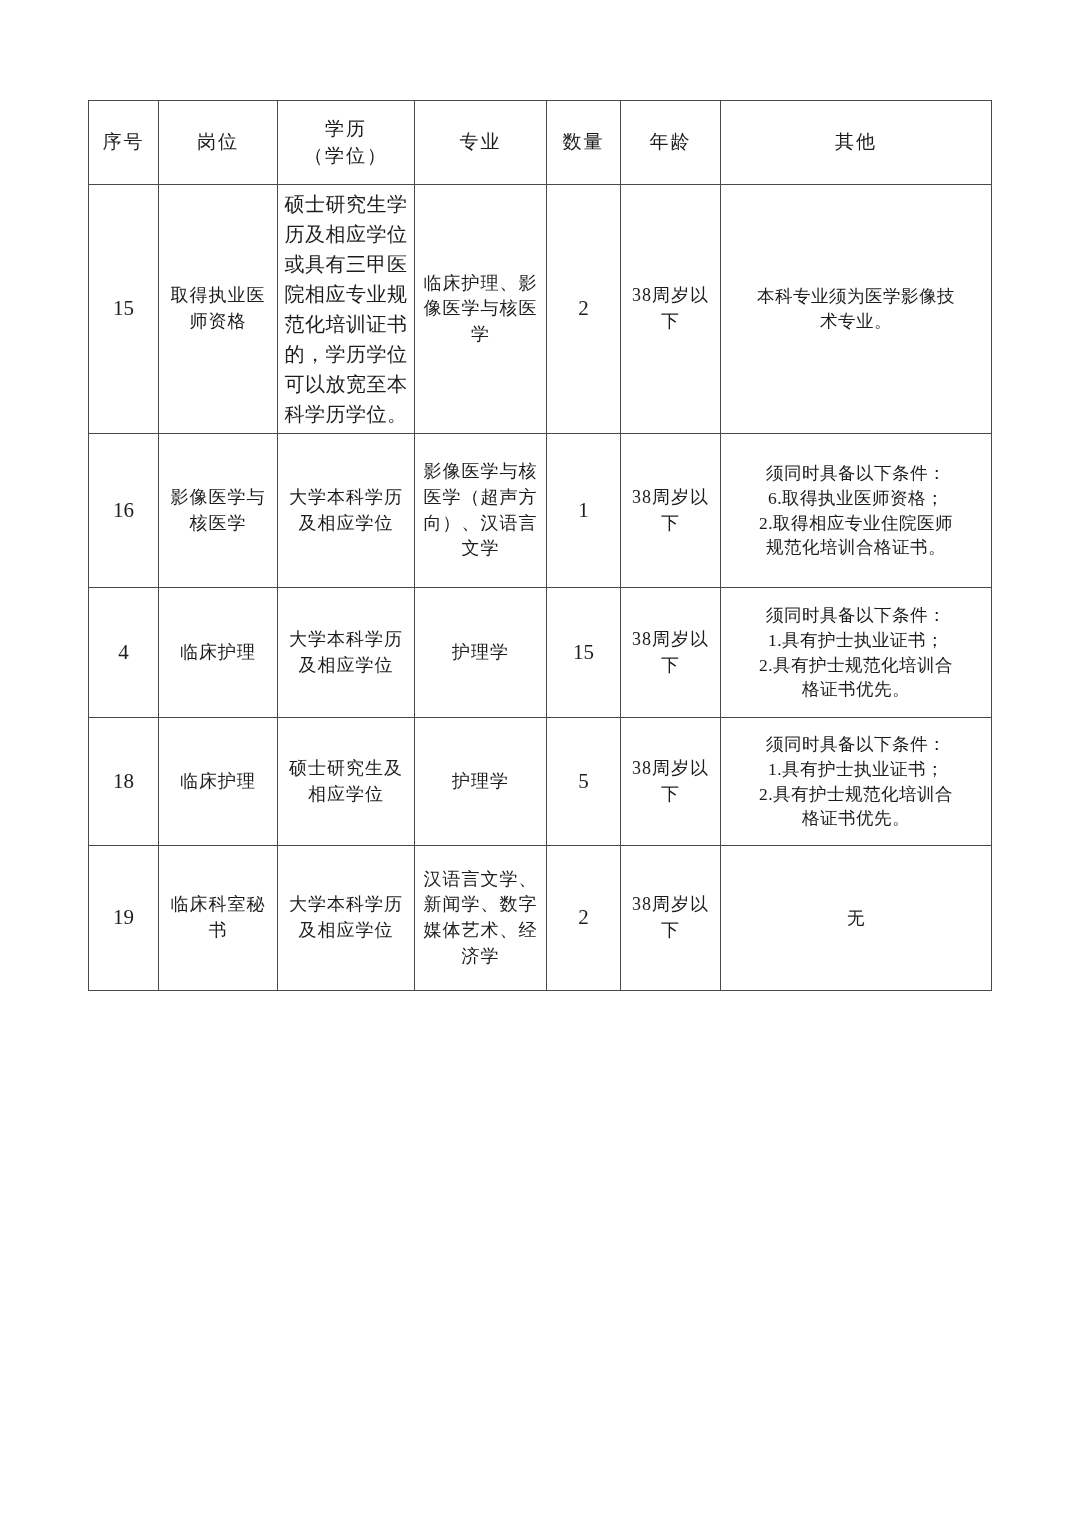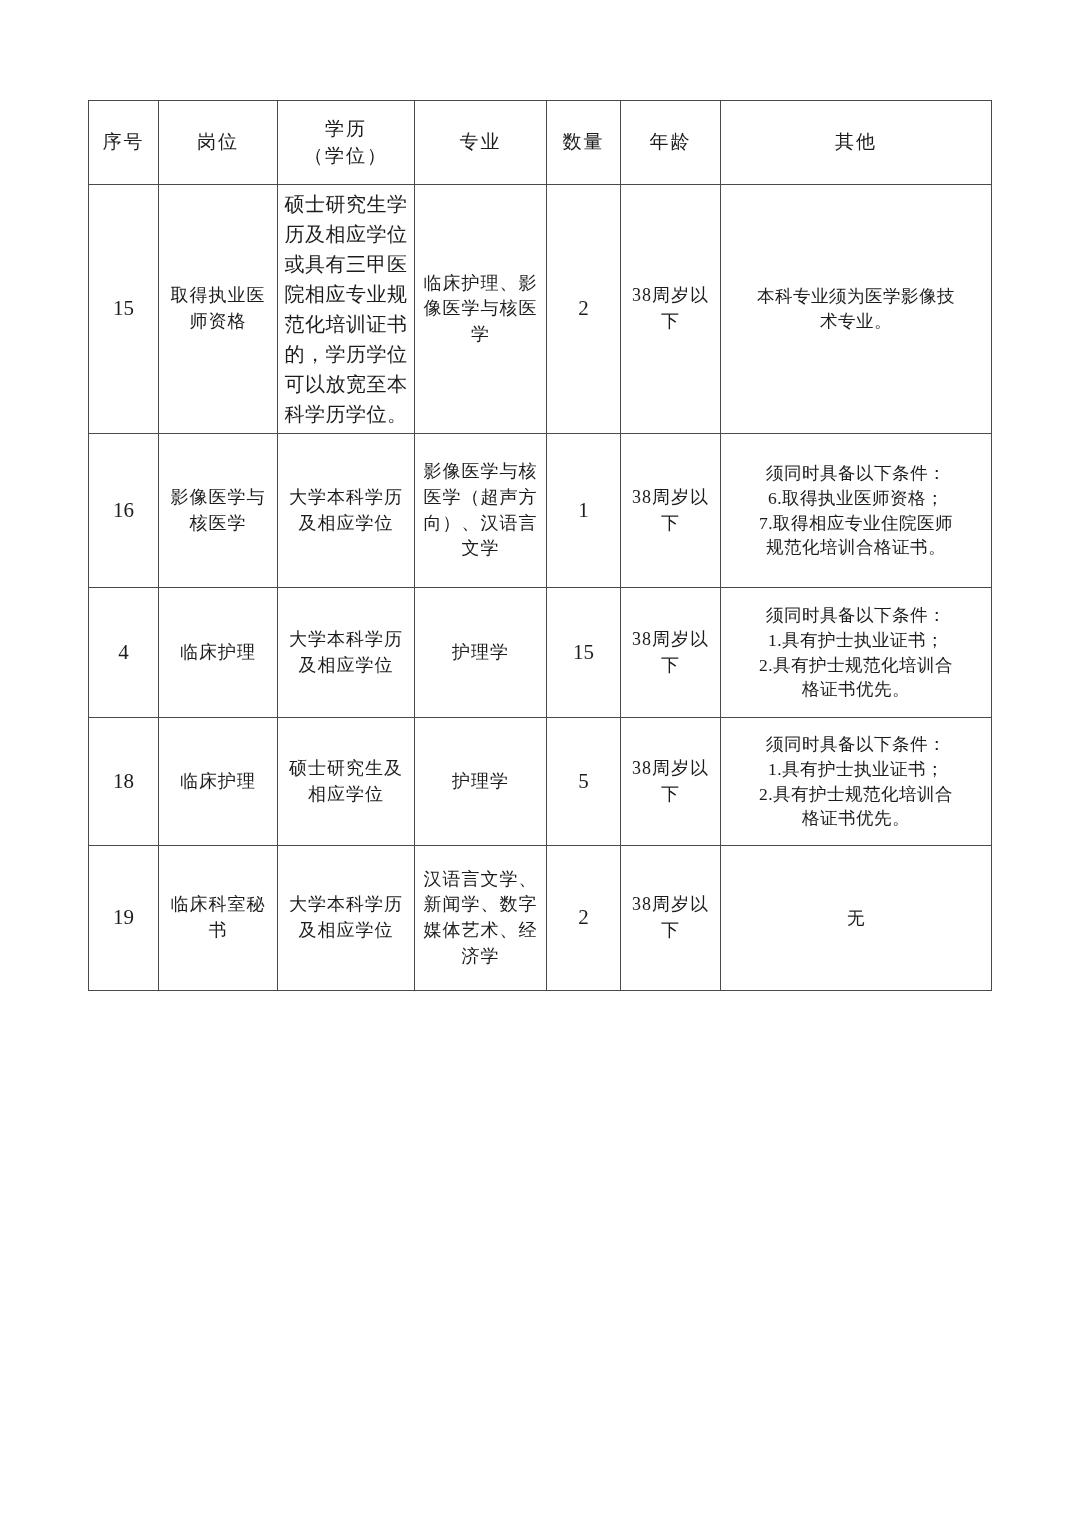--- a/index.html
+++ b/index.html
@@ -167,21 +167,21 @@
           <td class="cell-seq">16</td>
           <td class="cell-post">影像医学与核医学</td>
           <td class="cell-edu">大学本科学历及相应学位</td>
           <td class="cell-major">影像医学与核医学（超声方向）、汉语言文学</td>
           <td class="cell-qty">1</td>
           <td class="cell-age">38周岁以下</td>
           <td class="cell-other">
             <div class="lines">
               <div>须同时具备以下条件：</div>
               <div>6.取得执业医师资格；</div>
-              <div>7.取得相应专业住院医师</div>
+              <div>2.取得相应专业住院医师</div>
               <div>规范化培训合格证书。</div>
             </div>
           </td>
         </tr>
 
         <tr class="row-17">
           <td class="cell-seq">4</td>
           <td class="cell-post">临床护理</td>
           <td class="cell-edu">大学本科学历及相应学位</td>
           <td class="cell-major">护理学</td>

